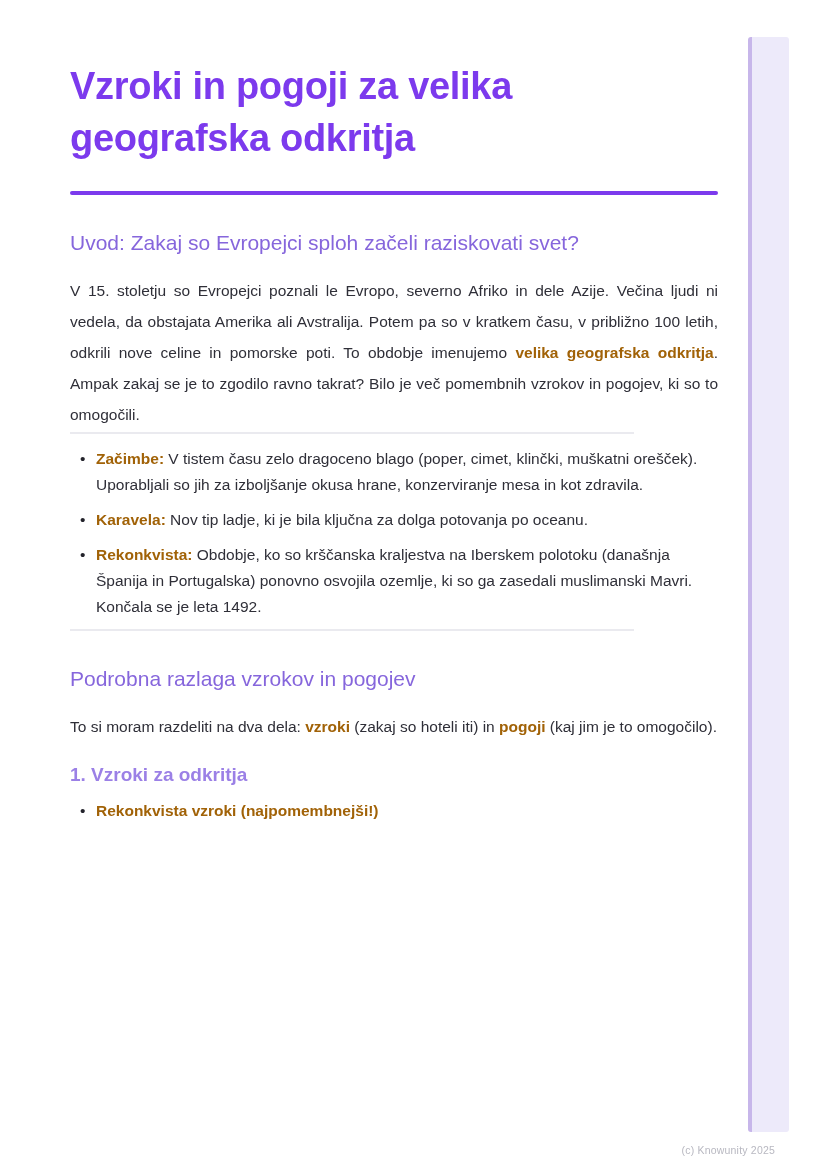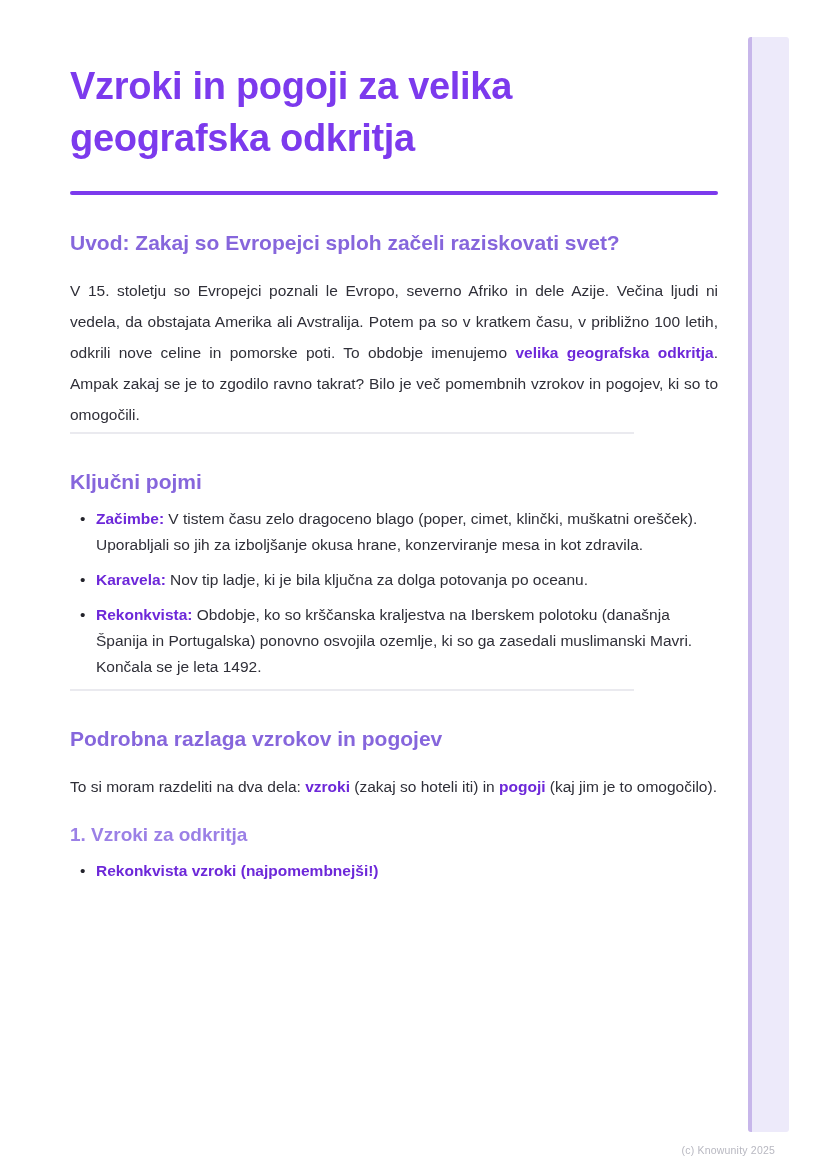--- a/index.html
+++ b/index.html
@@ -50,39 +50,39 @@
     height: 4px;
     background: #7c3aed;
     border-radius: 2px;
     margin: 26px 0 0 0;
     width: 100%;
   }
 
   h2.section-heading {
     margin: 36px 0 0 0;
     font-size: 21px;
-    font-weight: 700;
+    font-weight: 400;
     color: #8666dc;
   }
 
   h3.sub-heading {
     margin: 22px 0 0 0;
     font-size: 19px;
     font-weight: 700;
     color: #9b80e6;
   }
 
   p.body-text {
     margin: 20px 0 0 0;
     font-size: 15.5px;
     line-height: 31px;
     color: #2f2f38;
     text-align: justify;
   }
-  p.body-text b, li b { color: #6d28d9; }
+  p.body-text b, li b { color: #a16207; }
 
   hr.divider {
     border: none;
     border-top: 2px solid #eaeaef;
     width: 564px;
     margin: 2px 0 0 0;
   }
 
   ul.term-list {
     margin: 12px 0 0 0;
@@ -116,21 +116,20 @@
   <h1 class="doc-title">Vzroki in pogoji za velika geografska odkritja</h1>
 
   <hr class="title-rule">
 
   <h2 class="section-heading">Uvod: Zakaj so Evropejci sploh začeli raziskovati svet?</h2>
 
   <p class="body-text"><span>V 15. stoletju so Evropejci poznali le Evropo, severno Afriko in dele Azije. Večina ljudi ni vedela, da obstajata Amerika ali Avstralija. Potem pa so v kratkem času, v približno 100 letih, odkrili nove celine in pomorske poti. To obdobje imenujemo </span><b>velika geografska odkritja</b><span>. Ampak zakaj se je to zgodilo ravno takrat? Bilo je več pomembnih vzrokov in pogojev, ki so to omogočili.</span></p>
 
   <hr class="divider">
 
-  <h2 class="section-heading">Ključni pojmi</h2>
 
   <ul class="term-list">
       <li><b>Začimbe:</b><span> V tistem času zelo dragoceno blago (poper, cimet, klinčki, muškatni orešček). Uporabljali so jih za izboljšanje okusa hrane, konzerviranje mesa in kot zdravila.</span></li>
       <li><b>Karavela:</b><span> Nov tip ladje, ki je bila ključna za dolga potovanja po oceanu.</span></li>
       <li><b>Rekonkvista:</b><span> Obdobje, ko so krščanska kraljestva na Iberskem polotoku (današnja Španija in Portugalska) ponovno osvojila ozemlje, ki so ga zasedali muslimanski Mavri. Končala se je leta 1492.</span></li>
     </ul>
 
   <hr class="divider">
 
   <h2 class="section-heading">Podrobna razlaga vzrokov in pogojev</h2>

